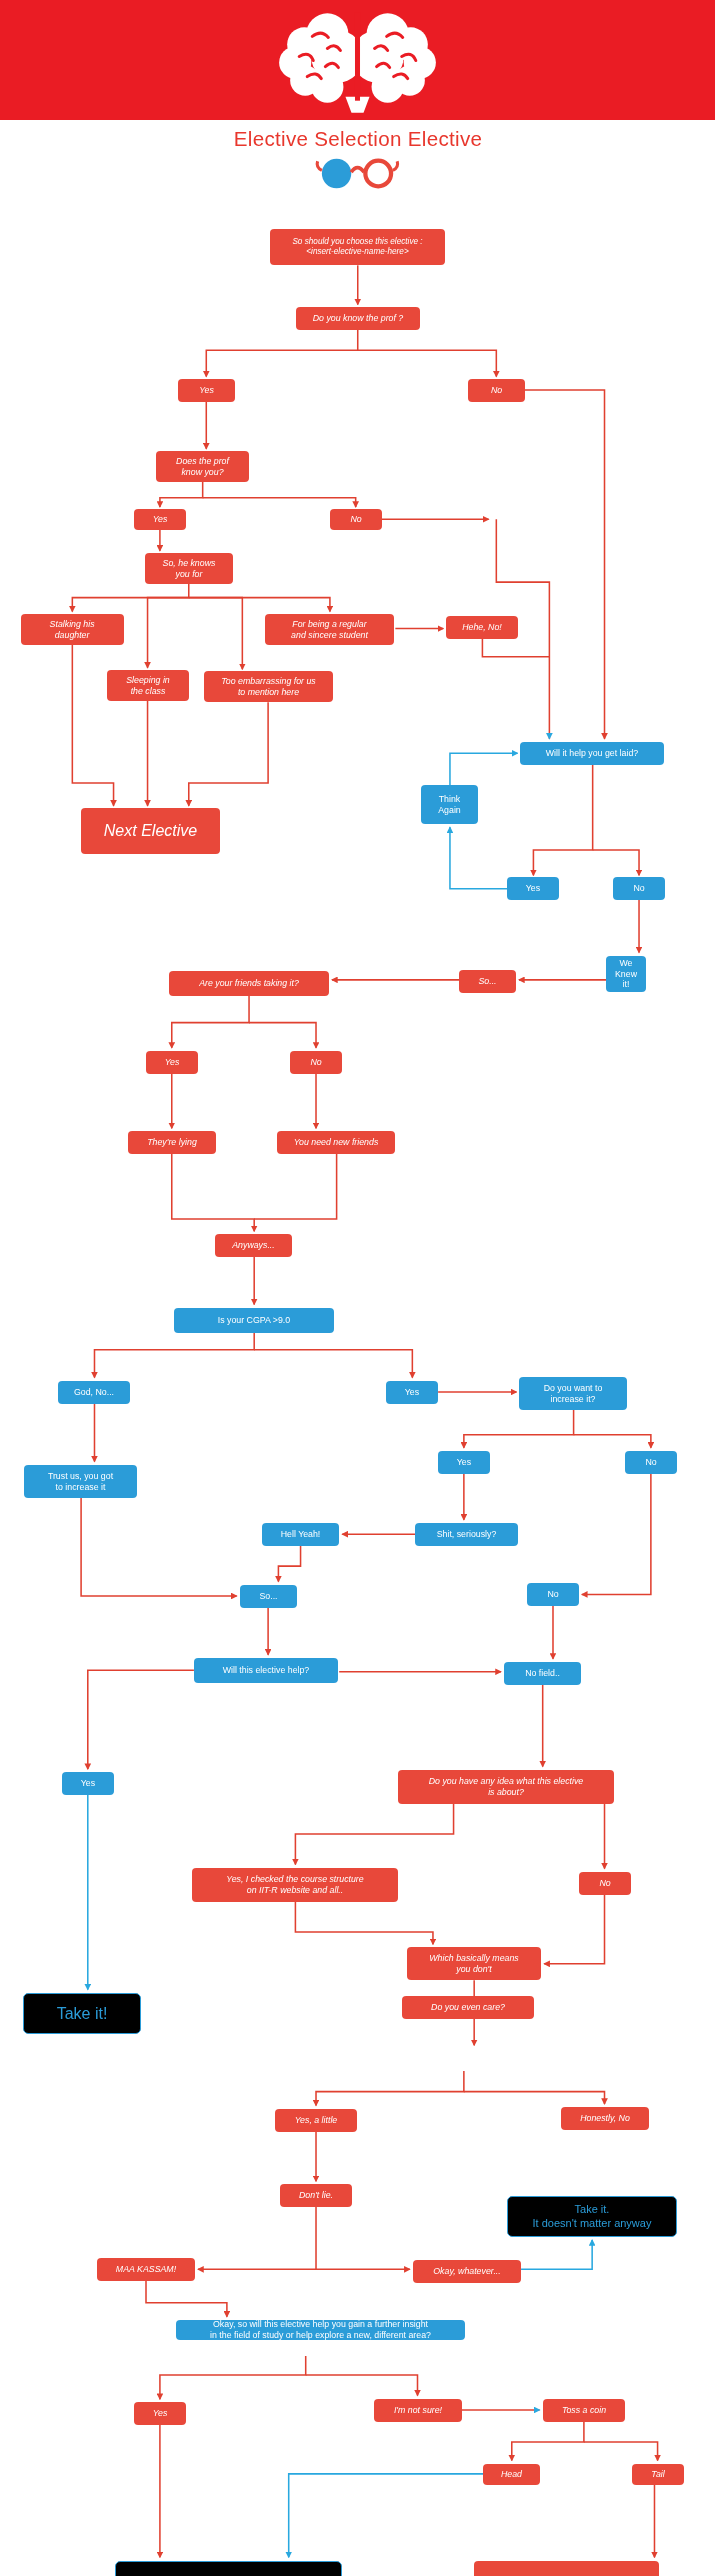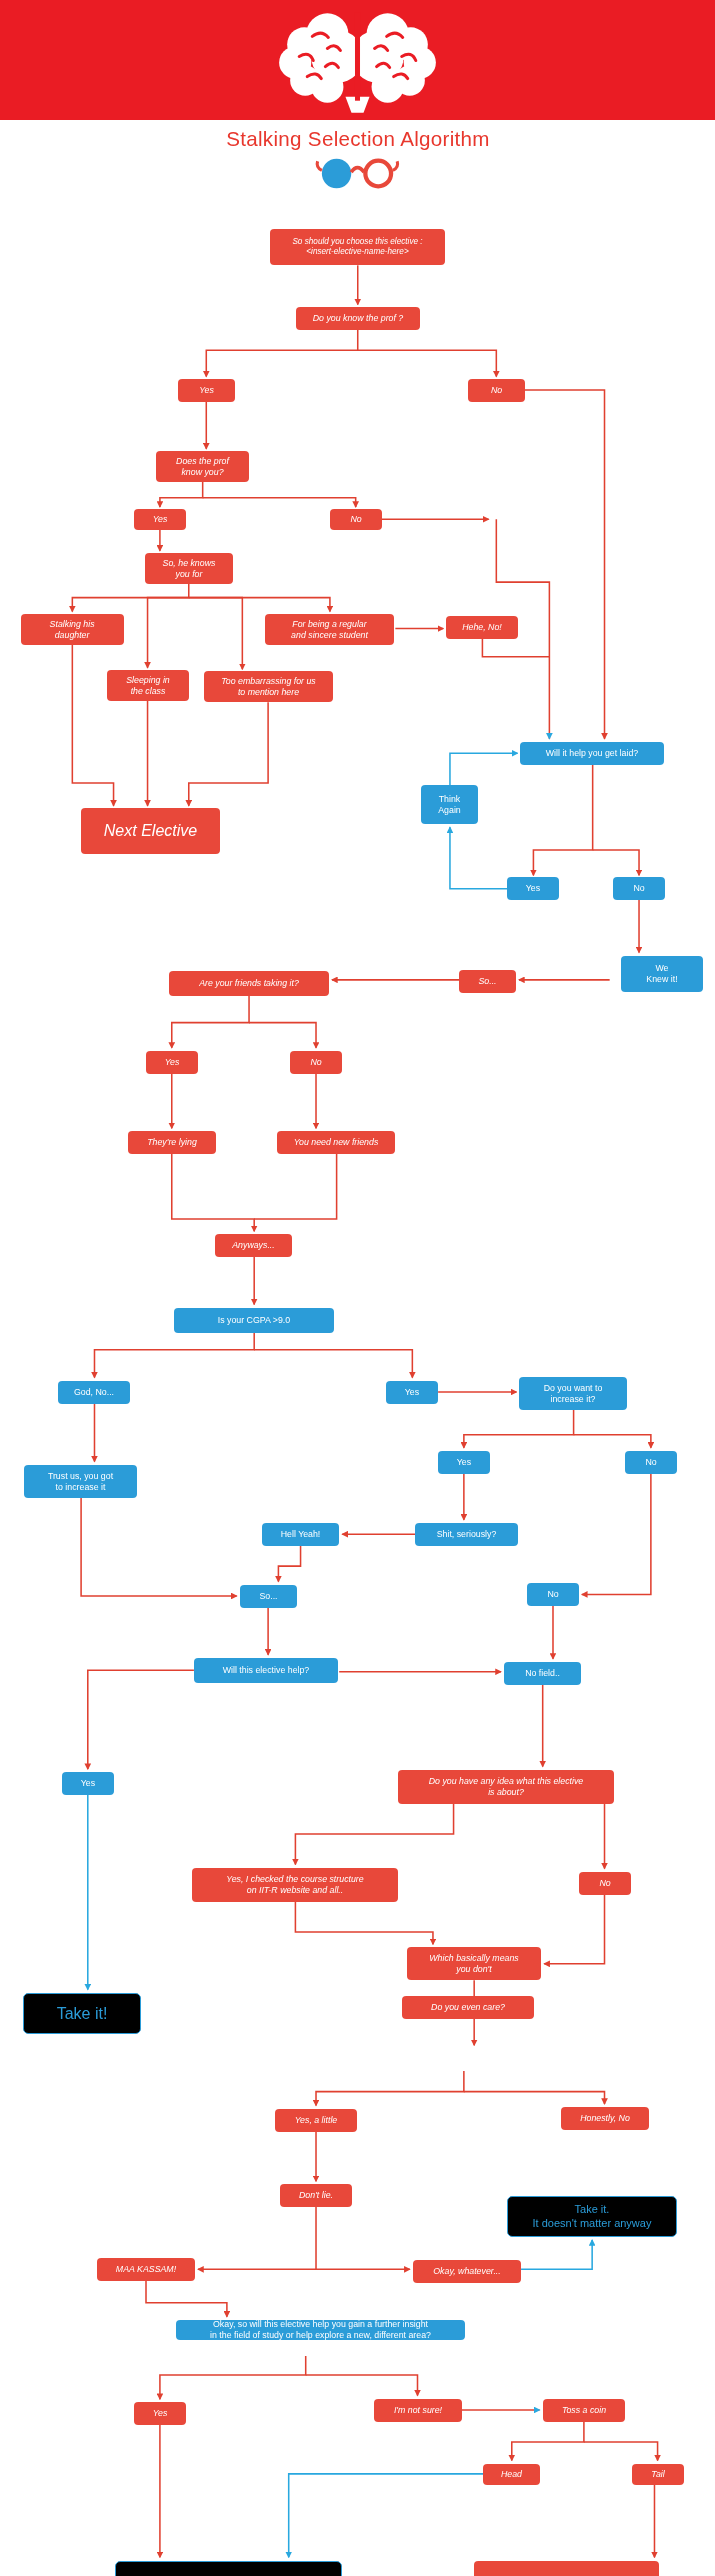--- a/index.html
+++ b/index.html
@@ -61,21 +61,21 @@
           <path d="M70,44 q8,-6 13,2"></path>
         <path d="M129,32 q9,-7 16,1"></path>
           <path d="M144,52 q10,-6 14,4"></path>
           <path d="M136,72 q9,-6 14,2"></path>
         <path d="M119,62 q8,-7 13,1"></path>
           <path d="M117,44 q8,-6 13,2"></path>
       </g>
     </svg>
   </div>
 
-  <div class="title">Stalking Selection Algorithm</div>
+  <div class="title">Elective Selection Elective</div>
 
   <svg class="glasses" viewBox="0 0 160 70">
     <circle cx="45" cy="35" r="24" fill="var(--node-blue)"></circle>
     <circle cx="113" cy="35" r="21" fill="none" stroke="var(--node-red)" stroke-width="7"></circle>
     <path d="M69,33 Q79,18 90,33" stroke="var(--node-red)" stroke-width="6" fill="none"></path>
     <path d="M21,30 Q11,25 14,15" stroke="var(--node-red)" stroke-width="5" fill="none"></path>
     <path d="M137,30 Q147,25 144,15" stroke="var(--node-red)" stroke-width="5" fill="none"></path>
   </svg>
 
   <svg class="edges" viewBox="0 0 1389 5272">
@@ -182,21 +182,21 @@
   <div class="node n-red" style="left:107px;top:670px;width:82px;height:31px">Sleeping in
 the class</div>
   <div class="node n-red" style="left:204px;top:671px;width:129px;height:31px">Too embarrassing for us
 to mention here</div>
   <div class="node n-red fs30" style="left:81px;top:808px;width:139px;height:46px">Next Elective</div>
   <div class="node n-blue" style="left:520px;top:742px;width:144px;height:23px">Will it help you get laid?</div>
   <div class="node n-blue" style="left:421px;top:785px;width:57px;height:39px">Think
 Again</div>
   <div class="node n-blue" style="left:507px;top:877px;width:52px;height:23px">Yes</div>
   <div class="node n-blue" style="left:613px;top:877px;width:52px;height:23px">No</div>
-  <div class="node n-blue" style="left:621px;top:956px;width:82px;height:36px">We
+  <div class="node n-blue" style="left:606px;top:956px;width:40px;height:36px">We
 Knew it!</div>
   <div class="node n-red" style="left:169px;top:971px;width:160px;height:25px">Are your friends taking it?</div>
   <div class="node n-red" style="left:459px;top:970px;width:57px;height:23px">So...</div>
   <div class="node n-red" style="left:146px;top:1051px;width:52px;height:23px">Yes</div>
   <div class="node n-red" style="left:290px;top:1051px;width:52px;height:23px">No</div>
   <div class="node n-red" style="left:128px;top:1131px;width:88px;height:23px">They're lying</div>
   <div class="node n-red" style="left:277px;top:1131px;width:118px;height:23px">You need new friends</div>
   <div class="node n-red" style="left:215px;top:1234px;width:77px;height:23px">Anyways...</div>
   <div class="node n-blue" style="left:174px;top:1308px;width:160px;height:25px">Is your CGPA &gt;9.0</div>
   <div class="node n-blue" style="left:58px;top:1381px;width:72px;height:23px">God, No...</div>

